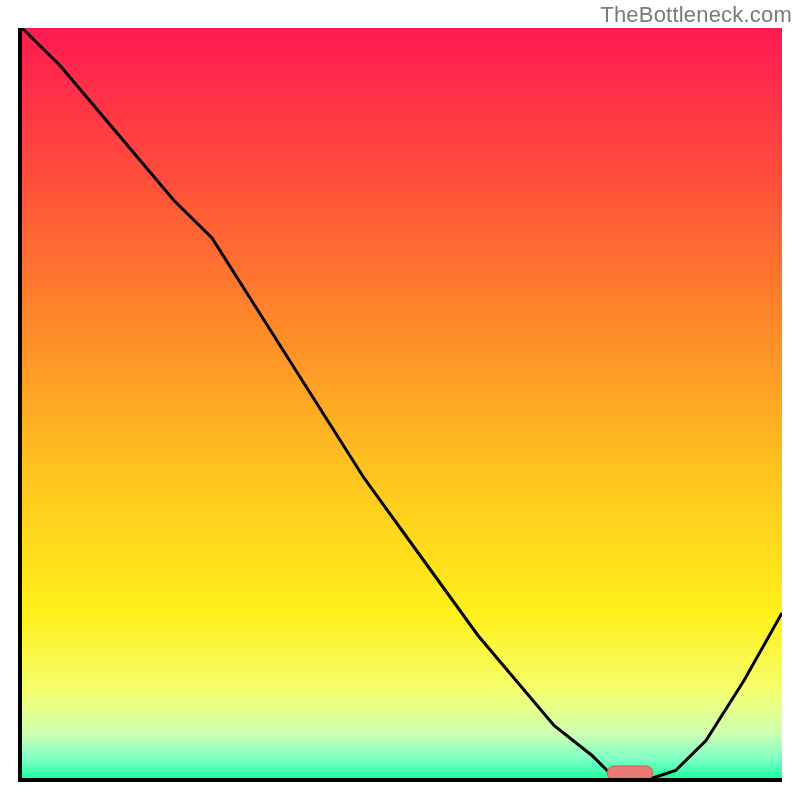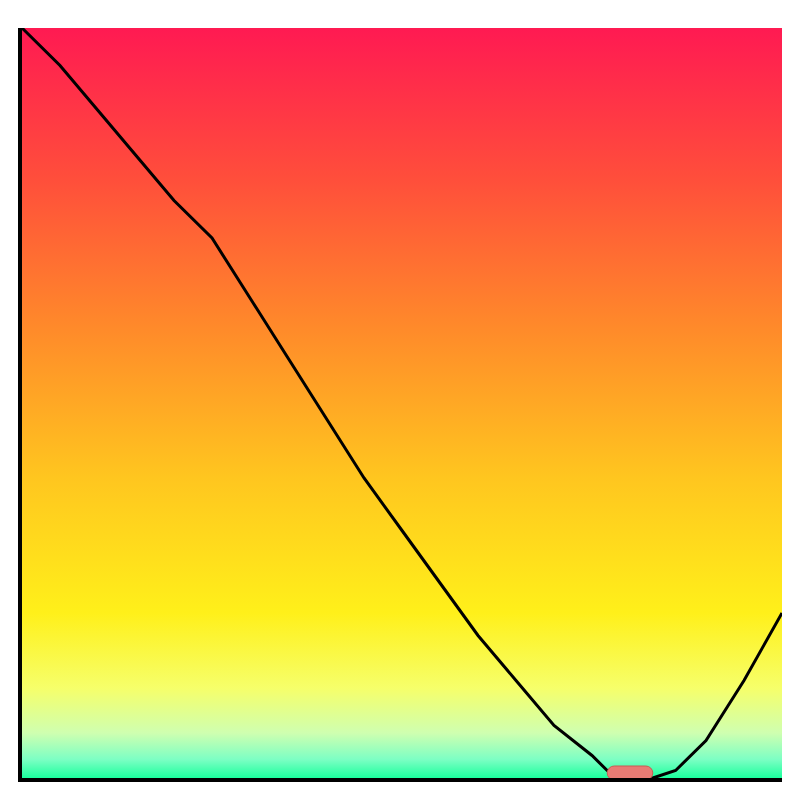--- a/index.html
+++ b/index.html
@@ -40,20 +40,21 @@
     top: 28px;
     width: 760px;
     height: 750px;
   }
 </style>
 </head>
 <body>
 
 <div class="container">
 
+  <div class="watermark">TheBottleneck.com</div>
 
   <div class="plot-frame"></div>
 
   <svg class="plot" viewBox="0 0 760 750" preserveAspectRatio="none">
     <defs>
       <linearGradient id="bg-grad" x1="0" y1="0" x2="0" y2="1">
           <stop offset="0%" stop-color="#ff1a52"></stop>
           <stop offset="20%" stop-color="#ff4e3b"></stop>
           <stop offset="40%" stop-color="#ff8a2a"></stop>
           <stop offset="60%" stop-color="#ffc61f"></stop>

